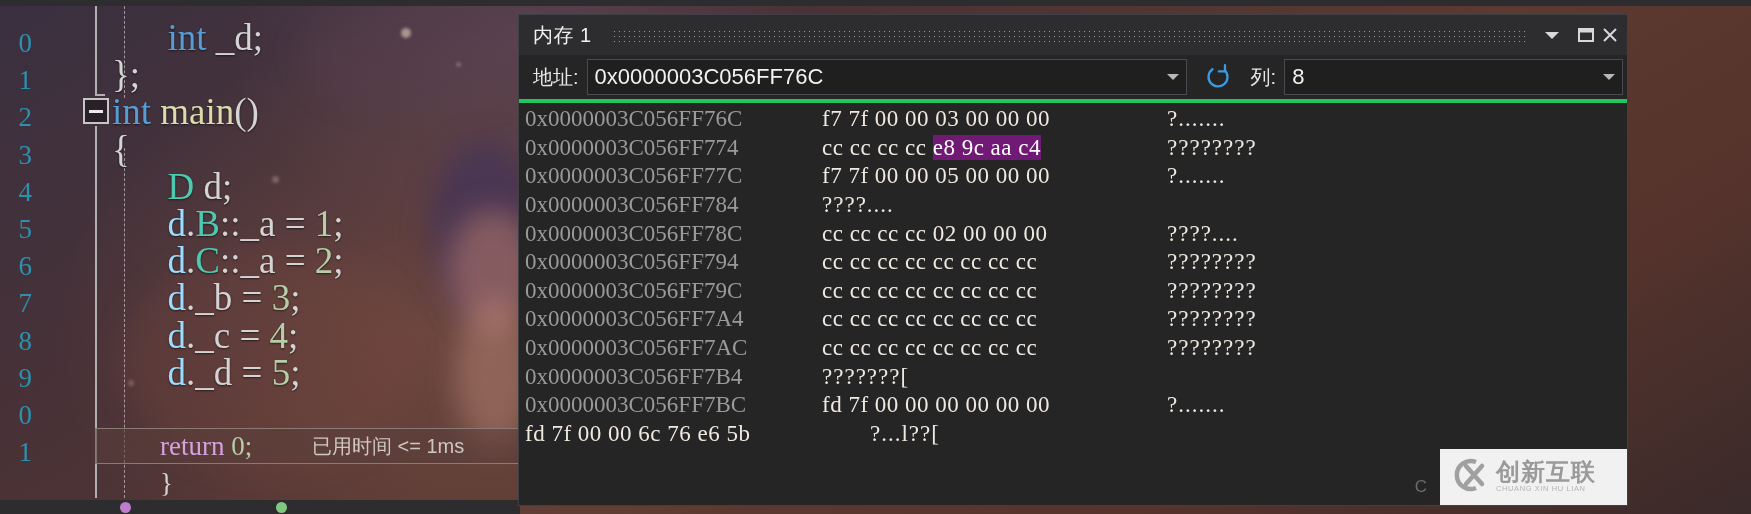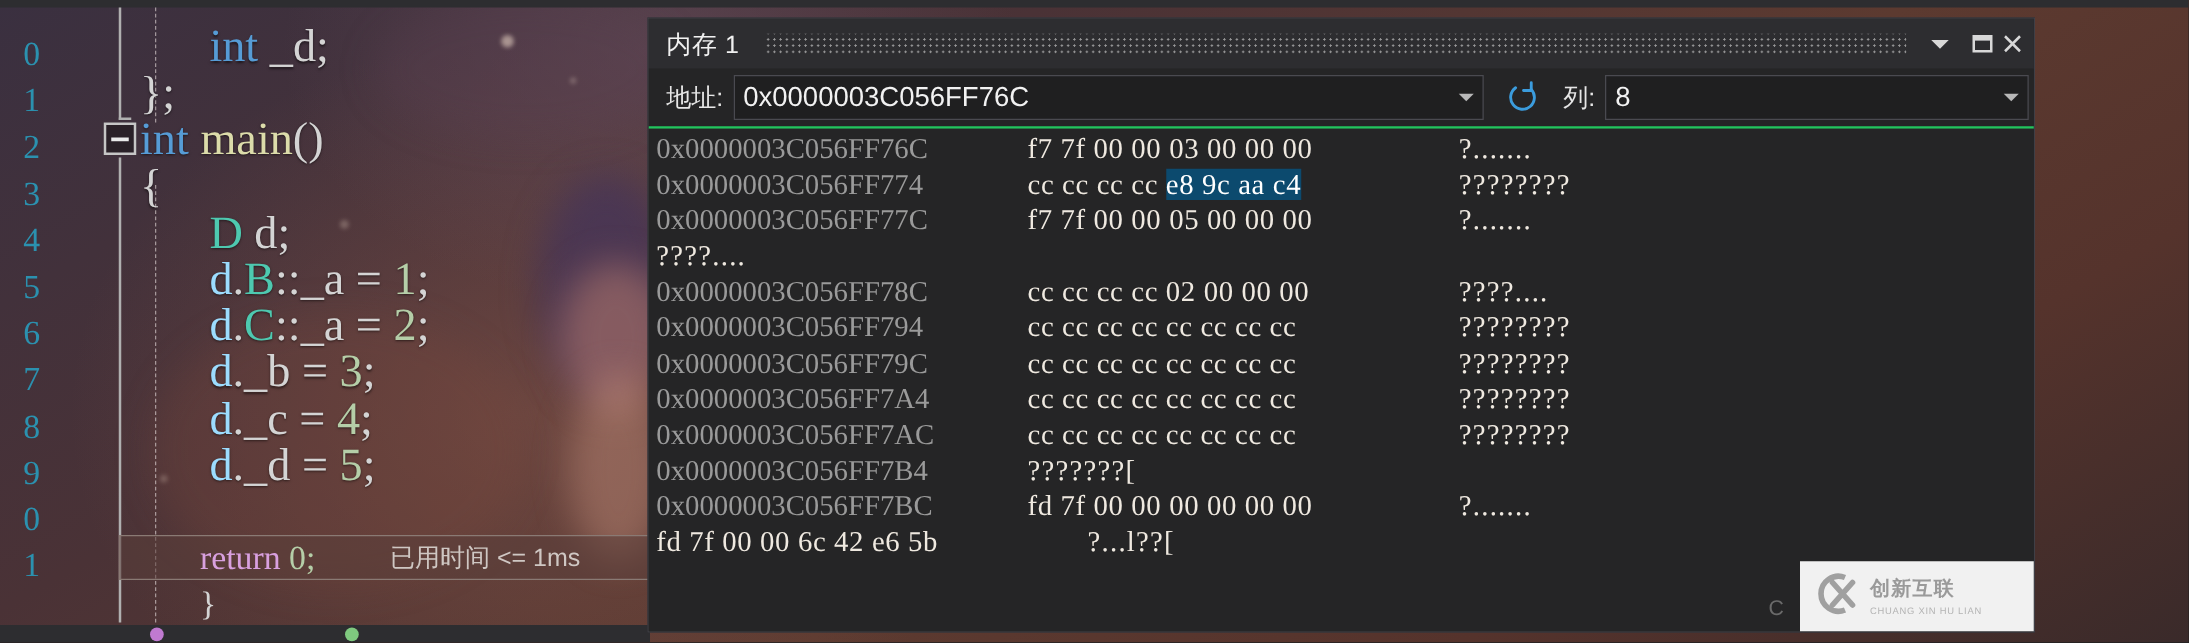--- a/index.html
+++ b/index.html
@@ -132,21 +132,21 @@
   .titlebtn {
     width: 34px; height: 34px; display: flex; align-items: center; justify-content: center;
     flex: 0 0 auto;
   }
   .titlebtn svg { display: block; }
 
   #mem-toolbar {
     height: 48px; flex: 0 0 48px;
     display: flex; align-items: center;
     background: #252526; padding-left: 14px;
-    border-bottom: 2px solid #22c55e;
+    border-bottom: 4px solid #22c55e;
   }
   .tb-label { color: #e6e6e6; font-size: 20px; margin-right: 8px; white-space: nowrap; }
   #addr-combo {
     position: relative; width: 600px; height: 36px; flex: 0 0 auto;
     background: #1f1f20; border: 1px solid #4a4a50;
     display: flex; align-items: center;
   }
   #addr-value {
     flex: 1 1 auto; padding-left: 7px;
     color: #f2f2f2; font-size: 22px;
@@ -177,31 +177,31 @@
     flex: 1 1 auto; position: relative; overflow: hidden;
     background: #252526; padding-top: 2px;
   }
   .memrow {
     height: 28.6px; display: flex; align-items: center;
     font-family: "Liberation Serif", serif; font-size: 23px;
     white-space: pre; padding-left: 6px;
   }
   .m-addr { color: #9a9a9a; width: 297px; flex: 0 0 297px; }
   .m-hex  { color: #efe9e0; width: 345px; flex: 0 0 345px; letter-spacing: 0.5px; }
-  .m-hex .hl { background: #0c4a6e; color: #ffffff; }
+  .m-hex .hl { background: #701a75; color: #ffffff; }
   .m-asc  { color: #efe9e0; letter-spacing: 1px; }
 
   
   #watermark {
     position: absolute; right: 0; bottom: 0; width: 187px; height: 56px;
     background: #f1f1f1; display: flex; align-items: center; padding-left: 8px;
   }
   #wm-logo { flex: 0 0 auto; margin-right: 6px; }
   #wm-texts { display: flex; flex-direction: column; }
-  #wm-cn { color: #9a9a9a; font-size: 16px; font-weight: bold; line-height: 24px; letter-spacing: 1px; }
+  #wm-cn { color: #9a9a9a; font-size: 24px; font-weight: bold; line-height: 24px; letter-spacing: 1px; }
   #wm-en { color: #b4b4b4; font-size: 7.5px; line-height: 10px; letter-spacing: 0.6px; }
   #wm-c {
     position: absolute; right: 200px; bottom: 8px;
     color: #6a6a6a; font-size: 17px;
   }
 </style>
 </head>
 <body>
 
 <div id="root">
@@ -303,29 +303,29 @@
         <div class="combo-arrow">
             <span class="tri-down"></span>
           </div>
       </div>
     </div>
 
     <div id="mem-body">
         <div class="memrow"><span class="m-addr">0x0000003C056FF76C</span><span class="m-hex"><span>f7 7f 00 00 03 00 00 00</span></span><span class="m-asc">?.......</span></div>
         <div class="memrow"><span class="m-addr">0x0000003C056FF774</span><span class="m-hex"><span>cc cc cc cc </span><span class="hl">e8 9c aa c4</span></span><span class="m-asc">????????</span></div>
         <div class="memrow"><span class="m-addr">0x0000003C056FF77C</span><span class="m-hex"><span>f7 7f 00 00 05 00 00 00</span></span><span class="m-asc">?.......</span></div>
-        <div class="memrow"><span class="m-asc">????....</span></div>
+        <div class="memrow"><span class="m-addr">0x0000003C056FF784</span><span class="m-asc">????....</span></div>
         <div class="memrow"><span class="m-addr">0x0000003C056FF78C</span><span class="m-hex"><span>cc cc cc cc 02 00 00 00</span></span><span class="m-asc">????....</span></div>
         <div class="memrow"><span class="m-addr">0x0000003C056FF794</span><span class="m-hex"><span>cc cc cc cc cc cc cc cc</span></span><span class="m-asc">????????</span></div>
         <div class="memrow"><span class="m-addr">0x0000003C056FF79C</span><span class="m-hex"><span>cc cc cc cc cc cc cc cc</span></span><span class="m-asc">????????</span></div>
         <div class="memrow"><span class="m-addr">0x0000003C056FF7A4</span><span class="m-hex"><span>cc cc cc cc cc cc cc cc</span></span><span class="m-asc">????????</span></div>
         <div class="memrow"><span class="m-addr">0x0000003C056FF7AC</span><span class="m-hex"><span>cc cc cc cc cc cc cc cc</span></span><span class="m-asc">????????</span></div>
         <div class="memrow"><span class="m-addr">0x0000003C056FF7B4</span><span class="m-asc">???????[</span></div>
         <div class="memrow"><span class="m-addr">0x0000003C056FF7BC</span><span class="m-hex"><span>fd 7f 00 00 00 00 00 00</span></span><span class="m-asc">?.......</span></div>
-        <div class="memrow"><span class="m-hex"><span>fd 7f 00 00 6c 42 e6 5b</span></span><span class="m-asc">?...l??[</span></div>
+        <div class="memrow"><span class="m-hex"><span>fd 7f 00 00 6c 76 e6 5b</span></span><span class="m-asc">?...l??[</span></div>
       </div>
 
     <div id="wm-c">C</div>
 
     <div id="watermark">
       <div id="wm-logo">
         <svg width="42" height="40" viewBox="0 0 42 40">
           <path d="M28 7 A14 14 0 1 0 28 33" fill="none" stroke="#a0a0a0" stroke-width="4.5"></path>
           <path d="M18 11 L34 29 M34 11 L18 29" stroke="#a0a0a0" stroke-width="4.5" fill="none" stroke-linecap="round"></path>
         </svg>

